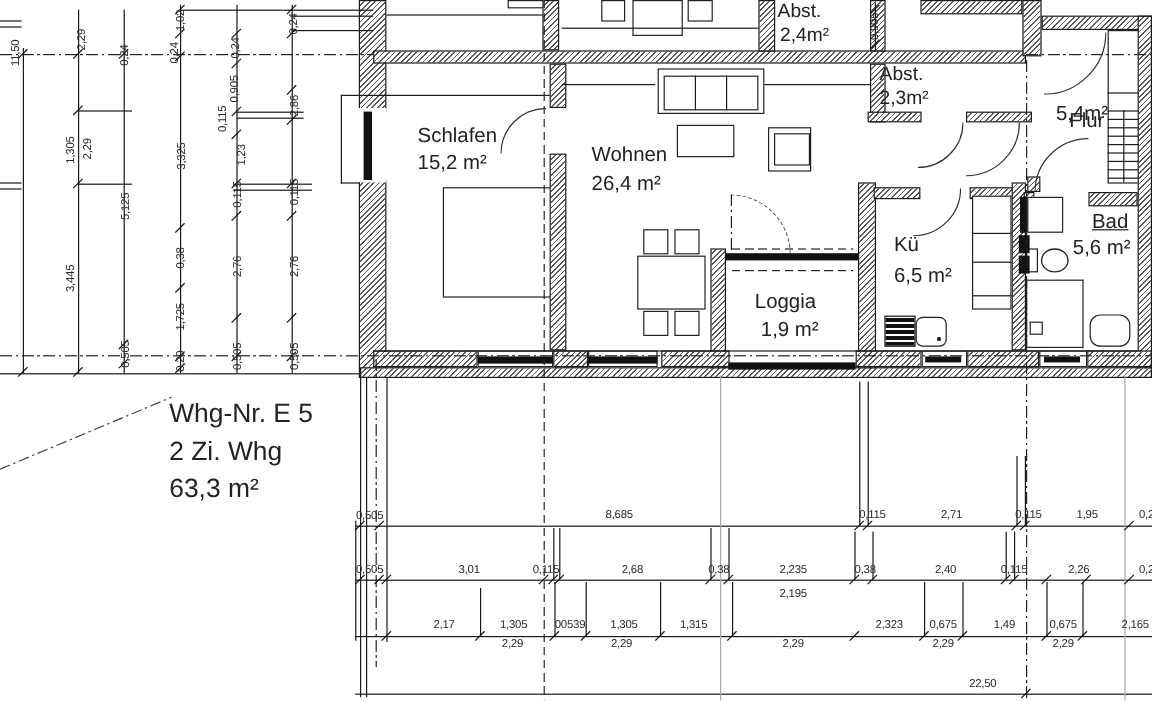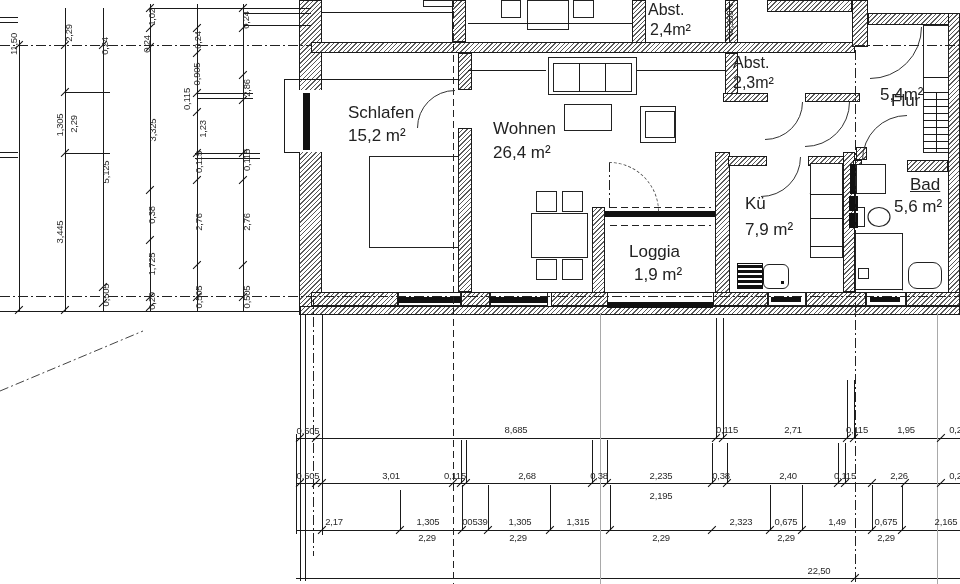--- a/index.html
+++ b/index.html
@@ -29,20 +29,25 @@
   .arcw{position:absolute;overflow:hidden;}
   .arcc{position:absolute;border:1.1px solid #333;border-radius:50%;background:transparent;}
   .arcc.dashed{border-style:dashed;border-color:#555;}
   #title{position:absolute;left:141px;top:329px;font-size:22px;line-height:31px;color:#222;}
   svg{position:absolute;left:0;top:0;}
 </style>
 </head>
 <body>
 
 <div id="plan">
+  <div id="title">
+    <div>Whg-Nr. E 5</div>
+    <div>2 Zi. Whg</div>
+    <div>63,3 m²</div>
+  </div>
   <svg width="960" height="584">
     <line x1="0" y1="391" x2="143" y2="331" stroke="#444" stroke-width="1" stroke-dasharray="9 3 2 3"></line>
     <path d="M810,163 L843,194 M843,163 L810,194" stroke="#222" stroke-width="1.1" fill="none"></path>
     <g stroke="#222" stroke-width="1.1" fill="none">
       <circle cx="820" cy="226" r="4.3"></circle>
         <circle cx="834" cy="226" r="4.3"></circle>
       <circle cx="820" cy="240" r="4.3"></circle>
         <circle cx="834" cy="240" r="4.3"></circle>
     </g>
     <ellipse cx="879" cy="217" rx="11" ry="9.5" stroke="#222" stroke-width="1.1" fill="#fff"></ellipse>
@@ -331,21 +336,21 @@
     <div class="dimh" style="left: 391px; top: 475px;">3,01</div>
     <div class="dimh" style="left: 455px; top: 475px;">0,115</div>
     <div class="dimh" style="left: 527px; top: 475px;">2,68</div>
     <div class="dimh" style="left: 599px; top: 475px;">0,38</div>
     <div class="dimh" style="left: 661px; top: 475px;">2,235</div>
     <div class="dimh" style="left: 721px; top: 475px;">0,38</div>
     <div class="dimh" style="left: 788px; top: 475px;">2,40</div>
     <div class="dimh" style="left: 845px; top: 475px;">0,115</div>
     <div class="dimh" style="left: 899px; top: 475px;">2,26</div>
     <div class="dimh" style="left: 958px; top: 475px;">0,24</div>
-    <div class="dimh" style="left: 334px; top: 521px;">2,17</div>
+    <div class="dimh" style="left: 370px; top: 521px;">2,17</div>
     <div class="dimh" style="left: 428px; top: 521px;">1,305</div>
     <div class="dimh" style="left: 475px; top: 521px;">00539</div>
     <div class="dimh" style="left: 520px; top: 521px;">1,305</div>
     <div class="dimh" style="left: 578px; top: 521px;">1,315</div>
     <div class="dimh" style="left: 661px; top: 495px;">2,195</div>
     <div class="dimh" style="left: 741px; top: 521px;">2,323</div>
     <div class="dimh" style="left: 786px; top: 521px;">0,675</div>
     <div class="dimh" style="left: 837px; top: 521px;">1,49</div>
     <div class="dimh" style="left: 886px; top: 521px;">0,675</div>
     <div class="dimh" style="left: 946px; top: 521px;">2,165</div>
@@ -359,18 +364,18 @@
     <div class="room" style="left: 348px; top: 126px; font-size: 17px;">15,2 m²</div>
     <div class="room" style="left: 493px; top: 119px; font-size: 17px;">Wohnen</div>
     <div class="room" style="left: 493px; top: 143px; font-size: 17px;">26,4 m²</div>
     <div class="room" style="left: 648px; top: 1px; font-size: 16px;">Abst.</div>
     <div class="room" style="left: 650px; top: 21px; font-size: 16px;">2,4m²</div>
     <div class="room" style="left: 733px; top: 54px; font-size: 16px;">Abst.</div>
     <div class="room" style="left: 733px; top: 74px; font-size: 16px;">2,3m²</div>
     <div class="room" style="left: 891px; top: 65px; font-size: 17px; margin-top: 26px;">Flur</div>
     <div class="room" style="left: 880px; top: 85px; font-size: 17px;">5,4m²</div>
     <div class="room" style="left: 745px; top: 194px; font-size: 17px;">Kü</div>
-    <div class="room" style="left: 745px; top: 220px; font-size: 17px;">7,9 m²</div>
+    <div class="room" style="left: 745px; top: 220px; font-size: 17px;">6,5 m²</div>
     <div class="room" style="left: 910px; top: 175px; font-size: 17px; text-decoration: underline;">Bad</div>
     <div class="room" style="left: 894px; top: 197px; font-size: 17px;">5,6 m²</div>
     <div class="room" style="left: 629px; top: 242px; font-size: 17px;">Loggia</div>
     <div class="room" style="left: 634px; top: 265px; font-size: 17px;">1,9 m²</div>
   </div>
 
 </body></html>

